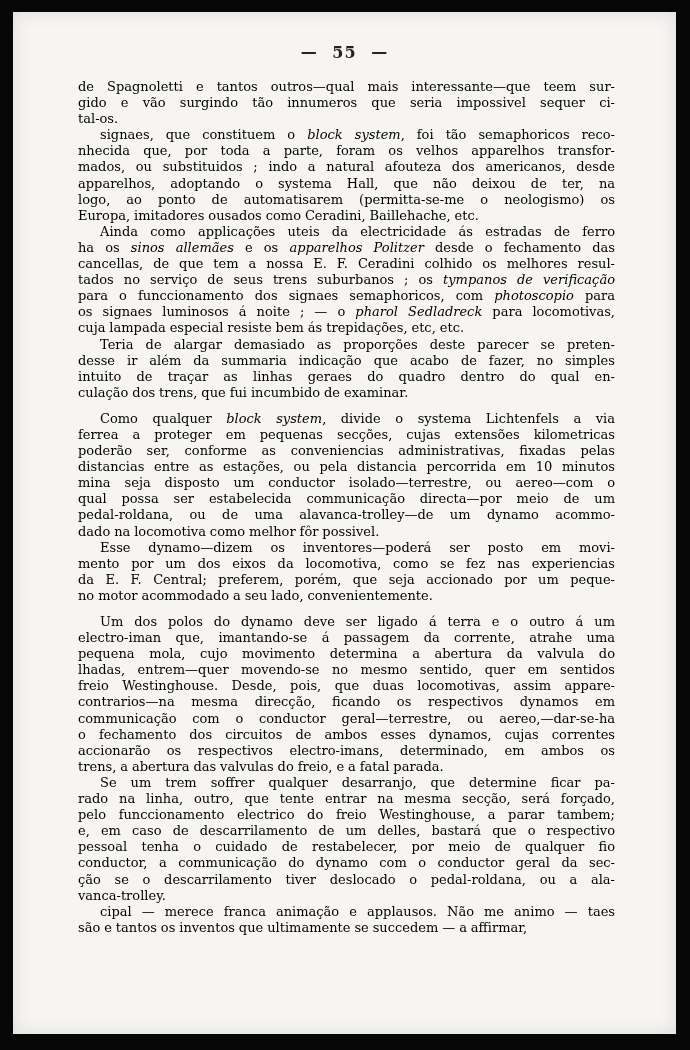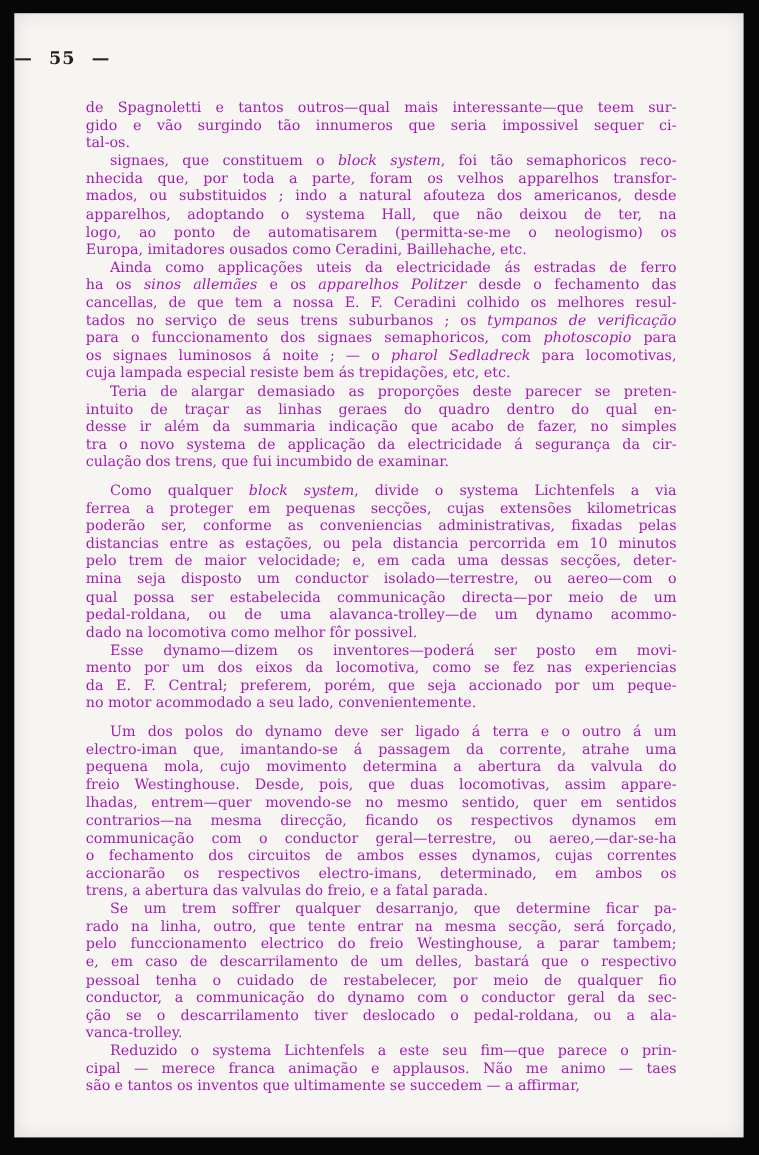--- a/index.html
+++ b/index.html
@@ -21,35 +21,35 @@
     left: 13px;
     top: 12px;
     width: 663px;
     height: 1022px;
     background: #f6f5f2;
     box-shadow: inset 0 0 18px rgba(0,0,0,0.10);
   }
   .header {
     margin: 0;
     padding-top: 31px;
-    text-align: left;
+    text-align: center;
     font-family: "DejaVu Serif", "Liberation Serif", serif;
     font-size: 16px;
     line-height: 20px;
     font-weight: bold;
     letter-spacing: 1px;
     word-spacing: 8px;
     color: #222120;
   }
   .body-text {
-    margin: 28px 61px 0 65px;
+    margin: 16px 61px 0 65px;
     font-family: "DejaVu Serif", "Liberation Serif", serif;
     font-size: 13px;
     line-height: 16.1px;
-    color: #a21caf;
+    color: #000000;
     word-spacing: -0.2px;
   }
   .para { margin: 0; }
   .para.gap { margin-top: 10px; }
   .para.indent .line:first-child { text-indent: 22px; }
   .line {
     text-align: justify;
     text-align-last: justify;
   }
   .line.last { text-align-last: left; }
@@ -79,64 +79,61 @@
           <div class="line"><span>Ainda como applicações uteis da electricidade ás estradas de ferro</span></div>
           <div class="line"><span>ha os </span><em>sinos allemães</em><span> e os </span><em>apparelhos Politzer</em><span> desde o fechamento das</span></div>
           <div class="line"><span>cancellas, de que tem a nossa E. F. Ceradini colhido os melhores resul-</span></div>
           <div class="line"><span>tados no serviço de seus trens suburbanos ; os </span><em>tympanos de verificação</em></div>
           <div class="line"><span>para o funccionamento dos signaes semaphoricos, com </span><em>photoscopio</em><span> para</span></div>
           <div class="line"><span>os signaes luminosos á noite ; — o </span><em>pharol Sedladreck</em><span> para locomotivas,</span></div>
           <div class="line last"><span>cuja lampada especial resiste bem ás trepidações, etc, etc.</span></div>
         </div>
         <div class="para indent">
           <div class="line"><span>Teria de alargar demasiado as proporções deste parecer se preten-</span></div>
+          <div class="line"><span>desse ir além da summaria indicação que acabo de fazer, no simples</span></div>
           <div class="line"><span>intuito de traçar as linhas geraes do quadro dentro do qual en-</span></div>
-          <div class="line"><span>desse ir além da summaria indicação que acabo de fazer, no simples</span></div>
-          <div class="line"><span>tra o novo systema de applicação da electricidade á segurança da cir-</span></div>
           <div class="line last"><span>culação dos trens, que fui incumbido de examinar.</span></div>
         </div>
         <div class="para indent gap">
           <div class="line"><span>Como qualquer </span><em>block system</em><span>, divide o systema Lichtenfels a via</span></div>
           <div class="line"><span>ferrea a proteger em pequenas secções, cujas extensões kilometricas</span></div>
           <div class="line"><span>poderão ser, conforme as conveniencias administrativas, fixadas pelas</span></div>
           <div class="line"><span>distancias entre as estações, ou pela distancia percorrida em 10 minutos</span></div>
-          <div class="line"><span>pelo trem de maior velocidade; e, em cada uma dessas secções, deter-</span></div>
           <div class="line"><span>mina seja disposto um conductor isolado—terrestre, ou aereo—com o</span></div>
           <div class="line"><span>qual possa ser estabelecida communicação directa—por meio de um</span></div>
           <div class="line"><span>pedal-roldana, ou de uma alavanca-trolley—de um dynamo acommo-</span></div>
           <div class="line last"><span>dado na locomotiva como melhor fôr possivel.</span></div>
         </div>
         <div class="para indent">
           <div class="line"><span>Esse dynamo—dizem os inventores—poderá ser posto em movi-</span></div>
           <div class="line"><span>mento por um dos eixos da locomotiva, como se fez nas experiencias</span></div>
           <div class="line"><span>da E. F. Central; preferem, porém, que seja accionado por um peque-</span></div>
           <div class="line last"><span>no motor acommodado a seu lado, convenientemente.</span></div>
         </div>
         <div class="para indent gap">
           <div class="line"><span>Um dos polos do dynamo deve ser ligado á terra e o outro á um</span></div>
           <div class="line"><span>electro-iman que, imantando-se á passagem da corrente, atrahe uma</span></div>
           <div class="line"><span>pequena mola, cujo movimento determina a abertura da valvula do</span></div>
+          <div class="line"><span>lhadas, entrem—quer movendo-se no mesmo sentido, quer em sentidos</span></div>
           <div class="line"><span>freio Westinghouse. Desde, pois, que duas locomotivas, assim appare-</span></div>
-          <div class="line"><span>lhadas, entrem—quer movendo-se no mesmo sentido, quer em sentidos</span></div>
           <div class="line"><span>contrarios—na mesma direcção, ficando os respectivos dynamos em</span></div>
           <div class="line"><span>communicação com o conductor geral—terrestre, ou aereo,—dar-se-ha</span></div>
           <div class="line"><span>o fechamento dos circuitos de ambos esses dynamos, cujas correntes</span></div>
           <div class="line"><span>accionarão os respectivos electro-imans, determinado, em ambos os</span></div>
           <div class="line last"><span>trens, a abertura das valvulas do freio, e a fatal parada.</span></div>
         </div>
         <div class="para indent">
           <div class="line"><span>Se um trem soffrer qualquer desarranjo, que determine ficar pa-</span></div>
           <div class="line"><span>rado na linha, outro, que tente entrar na mesma secção, será forçado,</span></div>
           <div class="line"><span>pelo funccionamento electrico do freio Westinghouse, a parar tambem;</span></div>
           <div class="line"><span>e, em caso de descarrilamento de um delles, bastará que o respectivo</span></div>
           <div class="line"><span>pessoal tenha o cuidado de restabelecer, por meio de qualquer fio</span></div>
           <div class="line"><span>conductor, a communicação do dynamo com o conductor geral da sec-</span></div>
           <div class="line"><span>ção se o descarrilamento tiver deslocado o pedal-roldana, ou a ala-</span></div>
           <div class="line last"><span>vanca-trolley.</span></div>
         </div>
         <div class="para indent">
-          <div class="line"><span>Reduzido o systema Lichtenfels a este seu fim—que parece o prin-</span></div>
           <div class="line"><span>cipal — merece franca animação e applausos. Não me animo — taes</span></div>
           <div class="line last"><span>são e tantos os inventos que ultimamente se succedem — a affirmar,</span></div>
         </div>
       </div>
   </div>
 </div>
 
 </body></html>

